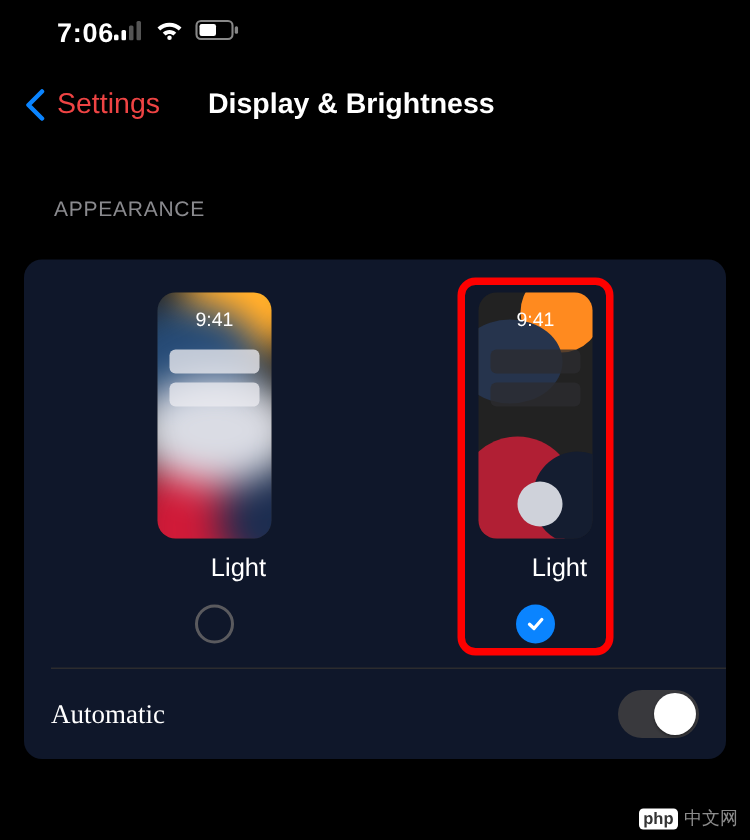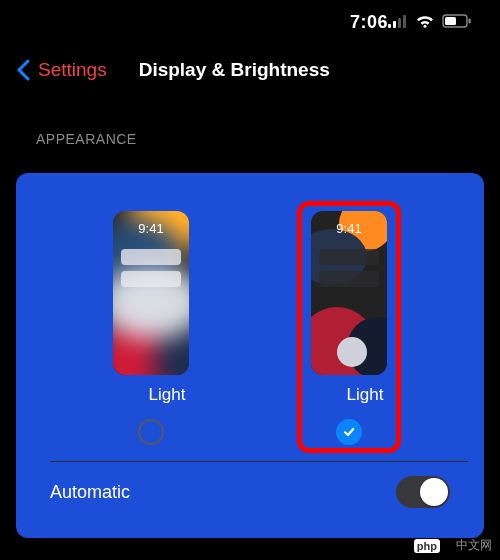--- a/index.html
+++ b/index.html
@@ -3,42 +3,42 @@
 <meta charset="utf-8">
 <style>
   * { margin:0; padding:0; box-sizing:border-box; -webkit-font-smoothing:antialiased; }
   body {
     width:500px; height:560px;
     background:#000; color:#fff;
     font-family:-apple-system,"SF Pro Text","Helvetica Neue",Arial,sans-serif;
     position:relative; overflow:hidden;
   }
   .status-bar {
-    display:flex; justify-content:flex-end; align-items:center;
+    display:flex; justify-content:flex-start; align-items:center;
     padding:12px 28px 4px 38px;
   }
   .status-time { font-size:18px; font-weight:600; letter-spacing:0.5px; }
   .status-right { display:flex; align-items:center; gap:7px; }
 
   .nav-bar {
     display:flex; align-items:center;
     padding:22px 16px 18px 16px; gap:6px;
   }
   .back-chevron { color:#0a84ff; display:flex; align-items:center; }
   .back-label { color:#ef4444; font-size:19px; font-weight:400; margin-left:2px; }
   .nav-title { color:#fff; font-size:19px; font-weight:600; margin-left:26px; }
 
   .section-header {
     color:#8a8a8e; font-size:14px; letter-spacing:0.5px;
     padding:32px 36px 26px 36px;
   }
 
   .panel {
-    background:#1d4ed8; margin:0 16px; border-radius:12px;
-    padding:16px;
+    background:#0f172a; margin:0 16px; border-radius:12px;
+    padding:0;
   }
   .appearance-row {
     display:flex; justify-content:space-around; align-items:flex-start;
     padding:22px 20px 16px 20px; position:relative;
   }
   .appearance-option {
     display:flex; flex-direction:column; align-items:center; gap:10px;
     position:relative;
   }
   .highlight-box {
@@ -74,35 +74,35 @@
   .radio.unselected { border:2px solid #5a5a5e; }
   .radio.selected { background:#0a84ff; }
   .radio.selected svg { display:block; }
 
   .divider { height:1px; background:#2c2c2e; margin-left:18px; }
 
   .automatic-row {
     display:flex; justify-content:space-between; align-items:center;
     padding:14px 18px;
   }
-  .automatic-label { font-size:18px; }
+  .automatic-label { font-size:18px;font-family:Liberation Serif, serif; }
   .switch {
     width:54px; height:32px; background:#39393d; border-radius:16px;
     position:relative;
   }
   .switch .knob {
     position:absolute; width:28px; height:28px; background:#fff;
     border-radius:50%; top:2px; right:2px;
     box-shadow:0 1px 2px rgba(0,0,0,0.4);
   }
 
   .watermark {
     position:absolute; right:8px; bottom:6px;
     font-size:12px; color:rgba(255,255,255,0.55);
-    display:flex; align-items:center; gap:16px;
+    display:flex; align-items:center; gap:4px;
     font-family:Arial,sans-serif;
   }
   .watermark .logo {
     background:#fff; color:#333; font-weight:bold;
     font-size:11px; padding:1px 3px; border-radius:3px;
   }
 </style>
 </head>
 <body>
 

